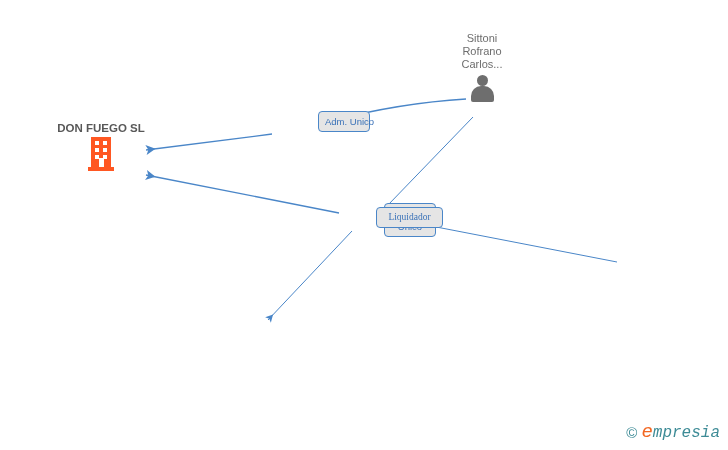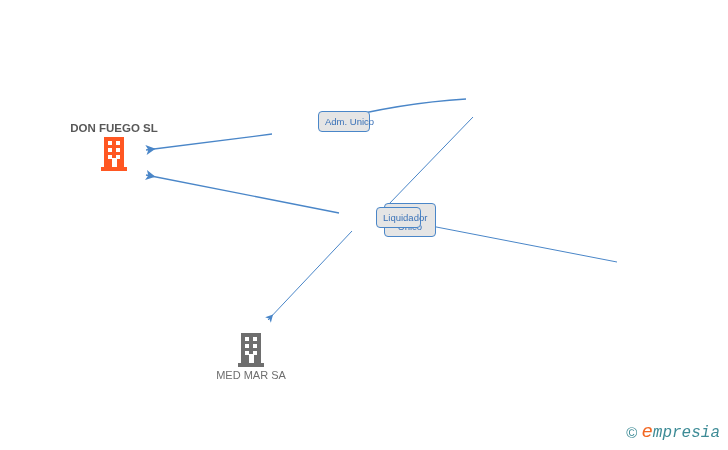--- a/index.html
+++ b/index.html
@@ -175,58 +175,53 @@
 
     <path d="M 473,117 L 388,205" fill="none" stroke="#4a86c8" stroke-width="1.0"></path>
 
     <path d="M 339,213 L 146,175" fill="none" stroke="#4a86c8" stroke-width="1.3" marker-end="url(#arrowL)"></path>
 
     <path d="M 352,231 L 268,320" fill="none" stroke="#4a86c8" stroke-width="1.0" marker-end="url(#arrowL)"></path>
 
     <path d="M 395,219 L 617,262" fill="none" stroke="#4a86c8" stroke-width="1.0"></path>
   </svg>
 
-  <div class="node" style="left:114px; top:122px;">
+  <div class="node" style="left:101px; top:122px;">
     <div class="node-label company">DON FUEGO SL</div>
     <div class="bld node-glyph" style="color:#ff5722;">
       <div class="body"></div>
       <div class="win" style="left:7px;  top:4px;"></div>
       <div class="win" style="left:15px; top:4px;"></div>
       <div class="win" style="left:7px;  top:11px;"></div>
       <div class="win" style="left:15px; top:11px;"></div>
       <div class="win" style="left:7px;  top:18px;"></div>
       <div class="win" style="left:15px; top:18px;"></div>
       <div class="door"></div>
       <div class="base"></div>
     </div>
   </div>
 
-  <div class="node" style="left:251px; top:331px;">
-    <div class="bld node-glyph" style="color:#6e6e6e;">
-      <div class="body"></div>
-      <div class="win" style="left:7px;  top:4px;"></div>
-      <div class="win" style="left:15px; top:4px;"></div>
-      <div class="win" style="left:7px;  top:11px;"></div>
-      <div class="win" style="left:15px; top:11px;"></div>
-      <div class="win" style="left:7px;  top:18px;"></div>
-      <div class="win" style="left:15px; top:18px;"></div>
-      <div class="door"></div>
-      <div class="base"></div>
+
+  <div class="node" style="left:482px; top:32px;">
+    <div class="node-label">Sittoni
+Rofrano
+Carlos...</div>
+    <div class="per node-glyph">
+      <div class="head"></div>
+      <div class="torso"></div>
     </div>
-    <div class="node-label">MED MAR SA</div>
   </div>
-
 
 
   <div class="elabel front" style="left:274px; top:111px; width:52px;">Adm.
 Unico</div>
 
   <div class="elabel behind" style="left:340px; top:203px; width:52px;">Adm.
 Unico</div>
 
-  <div class="elabel front" style="left:332px; top:207px; width:45px;">Liquidador</div>
+  <div class="elabel front" style="left:332px; top:207px; width:67px;font-family:Liberation Serif, serif;">Liquidador</div>
 
   <div id="watermark">
     <span class="cmark">©</span>
     <span class="wtxt"><span class="e">e</span><span>mpresia</span></span>
   </div>
 
 </div>
 
 </body></html>

